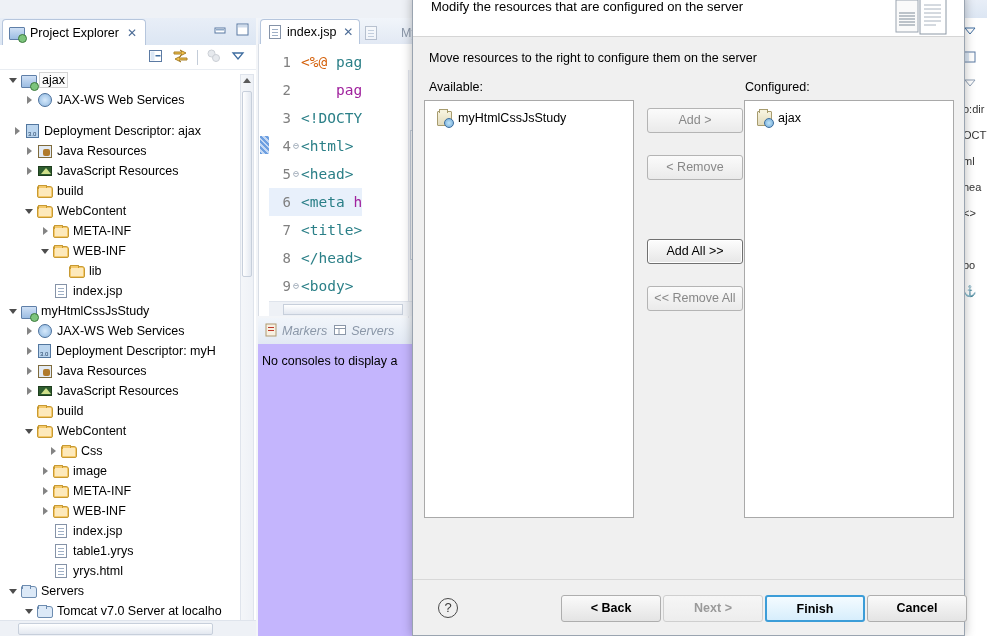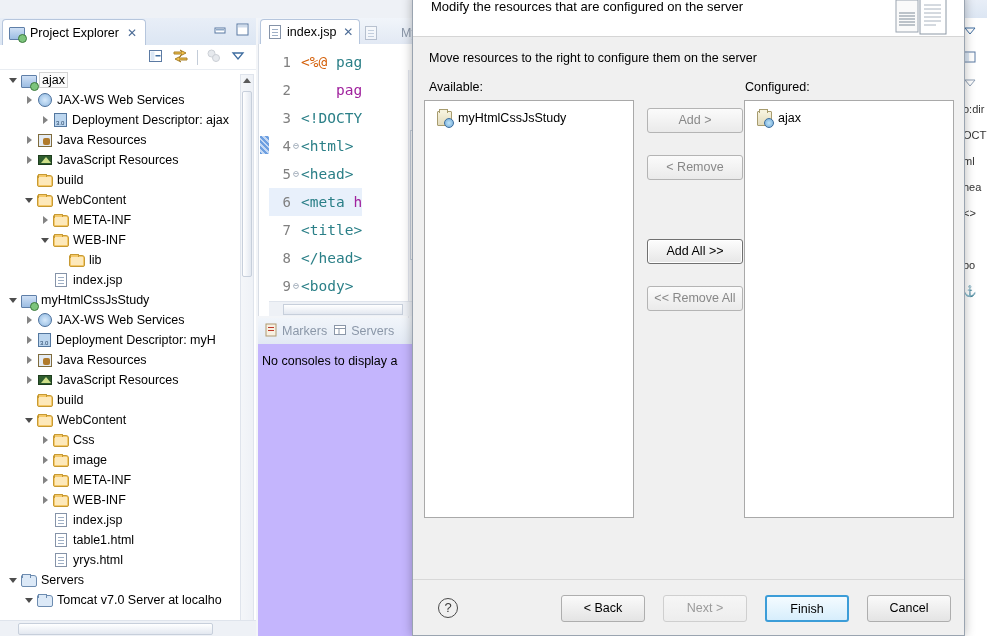--- a/index.html
+++ b/index.html
@@ -114,21 +114,21 @@
       background: linear-gradient(to bottom,#ffffff,#e3e8f0); border:1px solid #c7cfdb;}
   .ed-vscroll { position:absolute; right:0; top:26px; width:10px; height:258px;
       background:#f2f4f8; border-left:1px solid #e2e6ee;}
   .ed-vthumb { position:absolute; left:1px; top:60px; width:8px; height:130px;
       background: linear-gradient(to right,#ffffff,#dde3ec); border:1px solid #c7cfdb;}
 
   
   .bv { position:absolute; left:258px; top:318px; width:160px; height:318px; background:#ffffff; }
   .bv-tabs { position:absolute; left:0; top:0; width:160px; height:26px;
       background: linear-gradient(to bottom,#f1f5fa,#e2e9f4); display:flex; align-items:center; gap:6px; padding-left:6px; }
-  .bv-tab { display:flex; align-items:center; gap:4px; color:#8b97a8; font-size:12.5px; white-space:nowrap; }
+  .bv-tab { display:flex; align-items:center; gap:4px; color:#8b97a8; font-size:12.5px; white-space:nowrap;font-style:italic; }
   .bv-body { position:absolute; left:0; top:26px; width:160px; height:292px; background:#c4b5fd; }
   .bv-msg { position:absolute; left:4px; top:10px; font-size:12.5px; color:#000; white-space:nowrap; }
 
   
   .outline { position:absolute; left:960px; top:0; width:27px; height:636px;
       background:#ffffff; border-left:1px solid #cdd5e0; font-size:11px; color:#333; overflow:hidden;}
   .ol-row { height:26px; display:flex; align-items:center; padding-left:2px; white-space:nowrap; }
   .ol-strip-top { height:18px; background: linear-gradient(to bottom,#e8eef7,#dce6f3); }
 
   
@@ -167,23 +167,23 @@
   .btn-add { top:8px; }
   .btn-remove { top:55px; }
   .btn-addall { top:139px; }
   .btn-removeall { top:186px; }
 
   .dlg-foot { position:absolute; left:0; bottom:0; width:551px; height:56px;
       background:#f0f0f0; border-top:1px solid #d8d8d8; }
   .help-ico { position:absolute; left:25px; top:18px; width:20px; height:20px;
       border:1.5px solid #4a4a4a; border-radius:50%; color:#3b3b3b; font-size:13px;
       text-align:center; line-height:18px; }
-  .fbtn { position:absolute; top:15px; width:84px; height:27px; font-size:12.5px;
+  .fbtn { position:absolute; top:15px; width:100px; height:27px; font-size:12.5px;
       text-align:center; line-height:25px; border-radius:3px;
-      border:1px solid #aeaeae; background: linear-gradient(to bottom,#fafafa,#e4e4e4); color:#000; }
+      border:1px solid #aeaeae; background: linear-gradient(to bottom,#fafafa,#e4e4e4); color:#000;font-weight:bold; }
   .fbtn.disabled { color:#9a9a9a; border-color:#cfcfcf;
       background: linear-gradient(to bottom,#f6f6f6,#ededed); }
   .fbtn.default { border:2px solid #3c9dd8; background: linear-gradient(to bottom,#f4fbff,#d7eefc); }
   .b-back { left:148px; }
   .b-next { left:250px; }
   .b-finish { left:352px; }
   .b-cancel { left:454px; }
 
   .taskbar-gap { position:absolute; left:0; top:0; width:987px; height:18px; background:#eef1f6; }
 </style>
@@ -251,21 +251,21 @@
           <div class="trow selected" style="padding-left: 8px;">
             <span class="twist expanded"></span>
             <span class="ic ic-proj"></span>
             <span class="tlabel">ajax</span>
           </div>
           <div class="trow" style="padding-left: 24px;">
             <span class="twist collapsed"></span>
             <span class="ic ic-ws"></span>
             <span class="tlabel">JAX-WS Web Services</span>
           </div>
-          <div class="trow" style="padding-left: 40px;">
+          <div class="trow" style="padding-left: 12px; margin-top: 11px;">
             <span class="twist collapsed"></span>
             <span class="ic ic-dd"></span>
             <span class="tlabel">Deployment Descriptor: ajax</span>
           </div>
           <div class="trow" style="padding-left: 24px;">
             <span class="twist collapsed"></span>
             <span class="ic ic-java"></span>
             <span class="tlabel">Java Resources</span>
           </div>
           <div class="trow" style="padding-left: 24px;">
@@ -331,21 +331,21 @@
           <div class="trow" style="padding-left: 24px;">
             <span class="twist "></span>
             <span class="ic ic-folder"></span>
             <span class="tlabel">build</span>
           </div>
           <div class="trow" style="padding-left: 24px;">
             <span class="twist expanded"></span>
             <span class="ic ic-folder"></span>
             <span class="tlabel">WebContent</span>
           </div>
-          <div class="trow" style="padding-left: 40px;">
+          <div class="trow" style="padding-left: 40px; margin-left: 8px;">
             <span class="twist collapsed"></span>
             <span class="ic ic-folder"></span>
             <span class="tlabel">Css</span>
           </div>
           <div class="trow" style="padding-left: 40px;">
             <span class="twist collapsed"></span>
             <span class="ic ic-folder"></span>
             <span class="tlabel">image</span>
           </div>
           <div class="trow" style="padding-left: 40px;">
@@ -359,21 +359,21 @@
             <span class="tlabel">WEB-INF</span>
           </div>
           <div class="trow" style="padding-left: 40px;">
             <span class="twist "></span>
             <span class="ic ic-file"></span>
             <span class="tlabel">index.jsp</span>
           </div>
           <div class="trow" style="padding-left: 40px;">
             <span class="twist "></span>
             <span class="ic ic-file"></span>
-            <span class="tlabel">table1.html</span>
+            <span class="tlabel">table1.yrys</span>
           </div>
           <div class="trow" style="padding-left: 40px;">
             <span class="twist "></span>
             <span class="ic ic-file"></span>
             <span class="tlabel">yrys.html</span>
           </div>
           <div class="trow" style="padding-left: 8px;">
             <span class="twist expanded"></span>
             <span class="ic ic-srvfolder"></span>
             <span class="tlabel">Servers</span>

